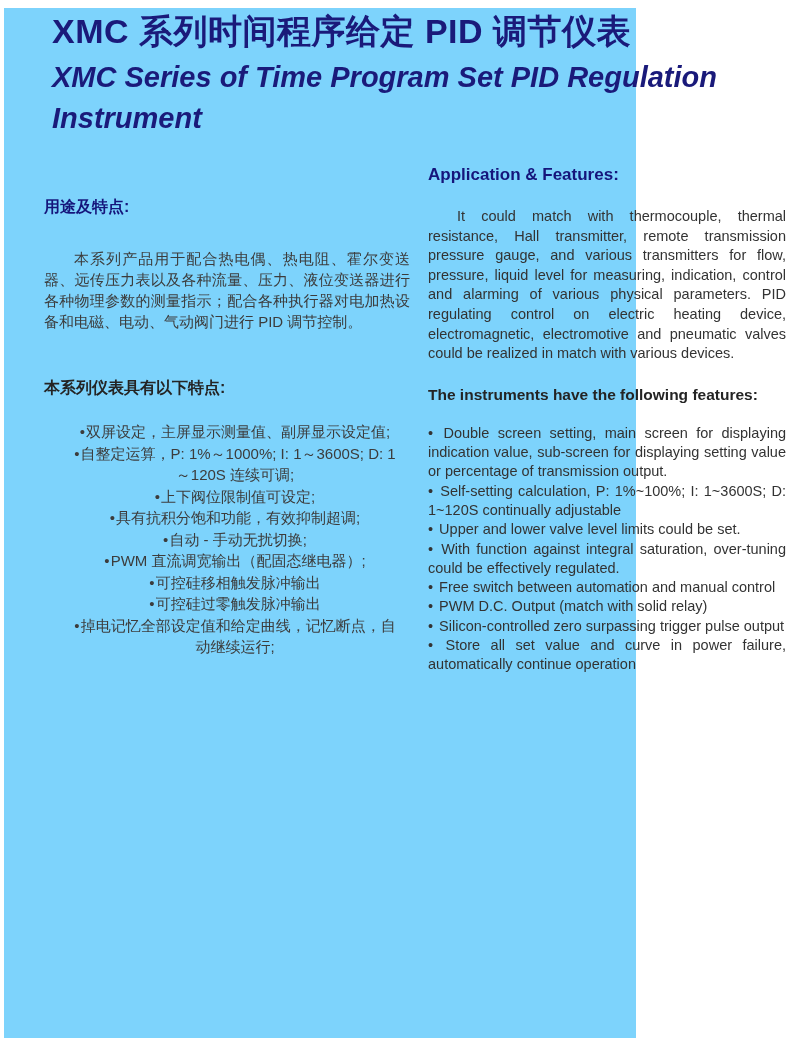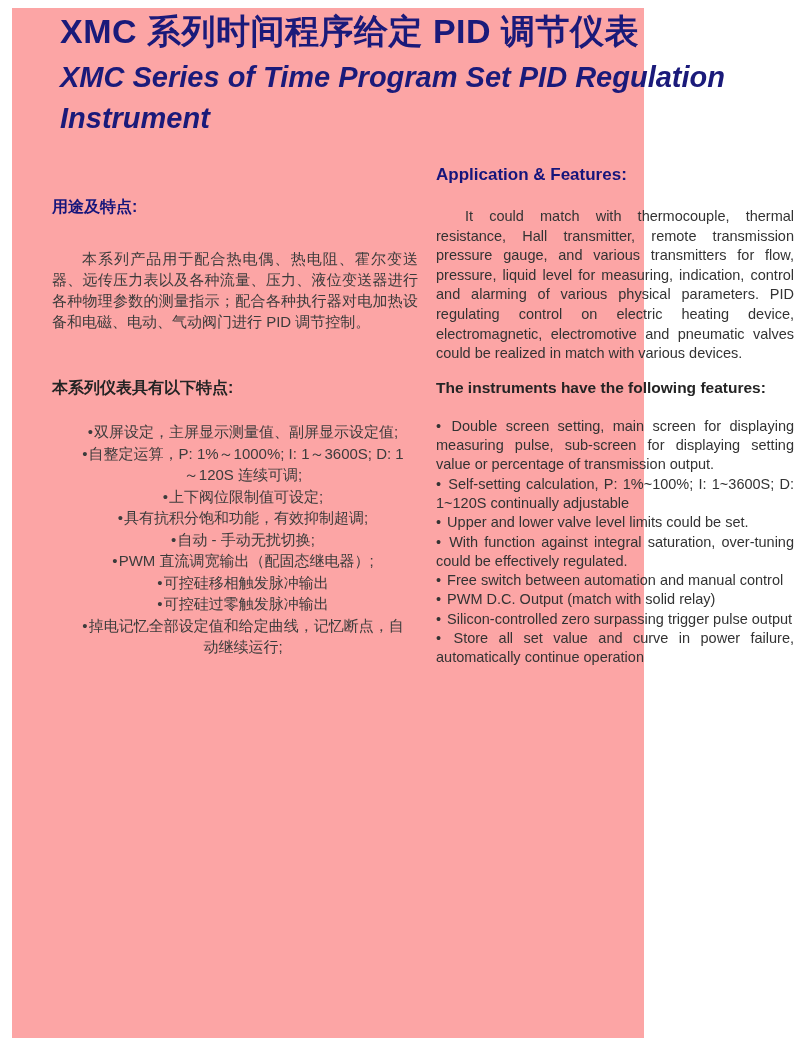--- a/index.html
+++ b/index.html
@@ -10,25 +10,25 @@
   }
   .page {
     position: relative;
     width: 800px;
     height: 1038px;
     background: #ffffff;
     overflow: hidden;
   }
   .sheet {
     position: absolute;
-    left: 12px;
+    left: 4px;
     top: 8px;
     width: 632px;
     height: 1030px;
-    background: #fca5a5;
+    background: #7dd3fc;
   }
   
   .header {
     position: absolute;
     left: 48px;
     top: 4px;
     width: 712px;
   }
   .title-zh {
     font-size: 34px;
@@ -91,21 +91,21 @@
   }
   .body-en {
     font-size: 14.5px;
     line-height: 19.6px;
     color: #333333;
     text-align: justify;
     text-indent: 2em;
     margin: 22px 0 0 0;
   }
   .heading-dark.left-feat { margin-top: 46px; }
-  .heading-dark.right-feat { margin-top: 15px; font-size: 15.5px; }
+  .heading-dark.right-feat { margin-top: 22px; font-size: 15.5px; }
   
   ul.features {
     list-style: none;
     margin: 0;
     padding: 0;
   }
   ul.features-zh {
     margin: 22px 0 0 26px;
     width: 330px;
   }
@@ -158,21 +158,21 @@
         <li>可控硅过零触发脉冲输出</li>
         <li>掉电记忆全部设定值和给定曲线，记忆断点，自动继续运行;</li>
       </ul>
     </div>
 
     <div class="col-right">
       <h3 class="heading-navy-en">Application &amp; Features:</h3>
       <p class="body-en">It could match with thermocouple, thermal resistance, Hall transmitter, remote transmission pressure gauge, and various transmitters for flow, pressure, liquid level for measuring, indication, control and alarming of various physical parameters. PID regulating control on electric heating device, electromagnetic, electromotive and pneumatic valves could be realized in match with various devices.</p>
       <h3 class="heading-dark right-feat">The instruments have the following features:</h3>
       <ul class="features features-en">
-        <li>Double screen setting, main screen for displaying measuring pulse, sub-screen for displaying setting value or percentage of transmission output.</li>
+        <li>Double screen setting, main screen for displaying indication value, sub-screen for displaying setting value or percentage of transmission output.</li>
         <li>Self-setting calculation, P: 1%~100%; I: 1~3600S; D: 1~120S continually adjustable</li>
         <li>Upper and lower valve level limits could be set.</li>
         <li>With function against integral saturation, over-tuning could be effectively regulated.</li>
         <li>Free switch between automation and manual control</li>
         <li>PWM D.C. Output (match with solid relay)</li>
         <li>Silicon-controlled zero surpassing trigger pulse output</li>
         <li>Store all set value and curve in power failure, automatically continue operation</li>
       </ul>
     </div>
 

